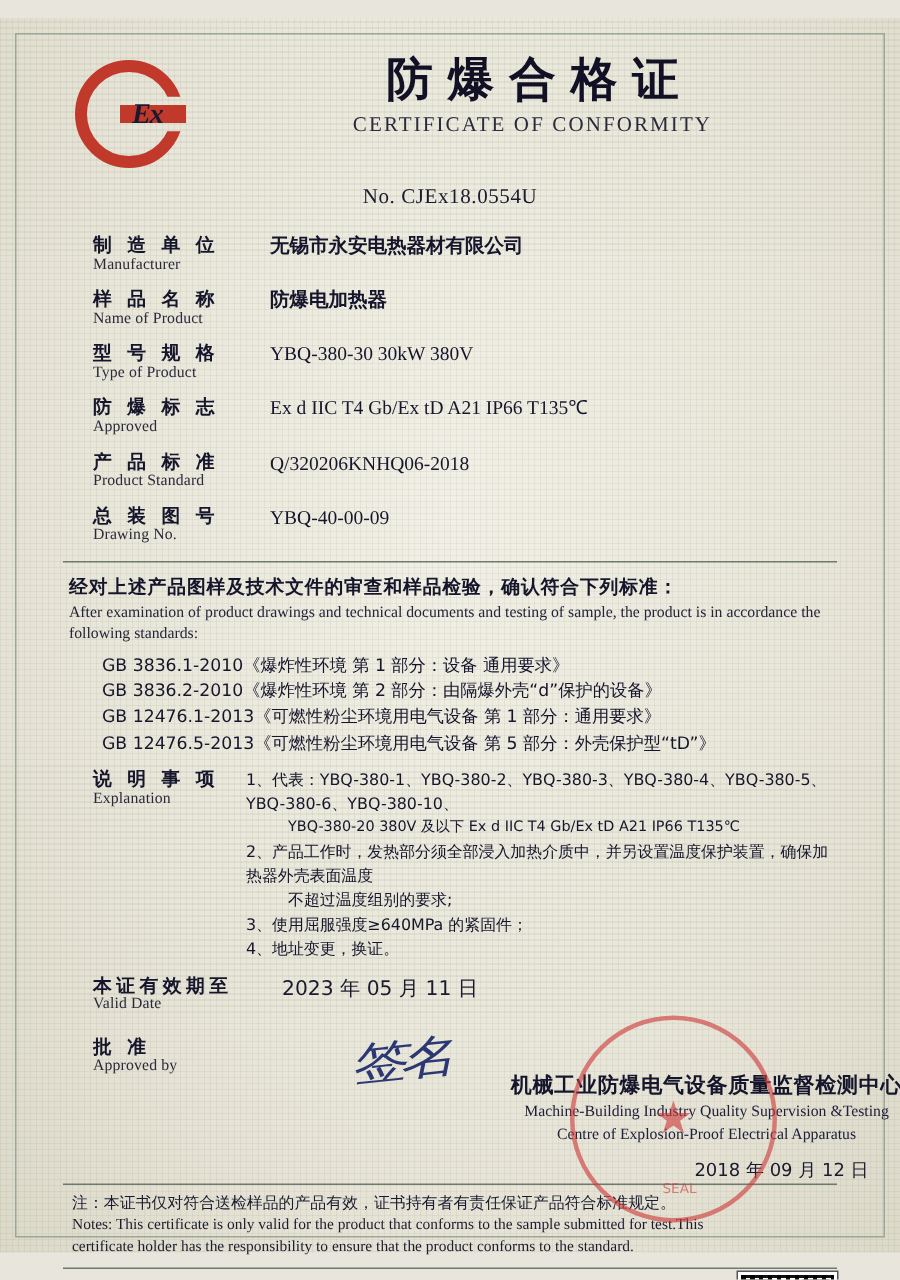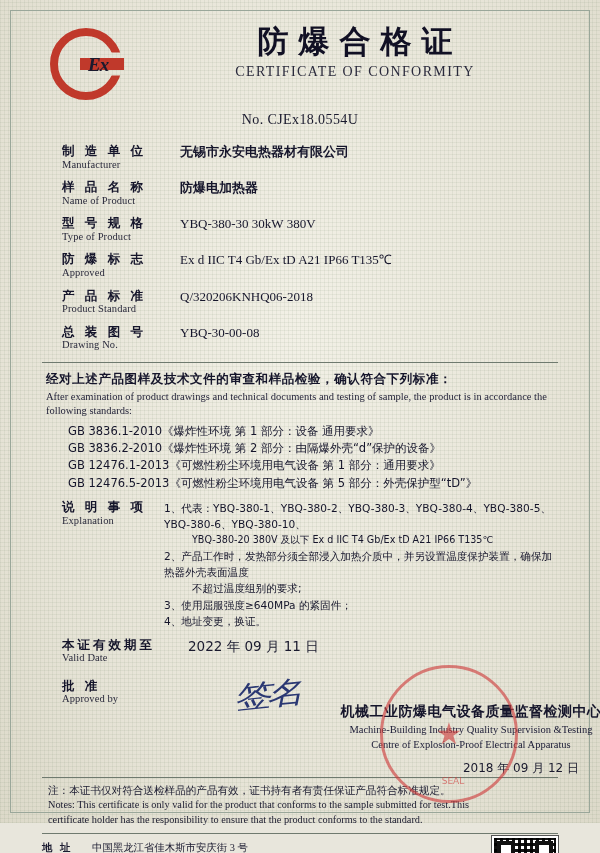--- a/index.html
+++ b/index.html
@@ -12,20 +12,21 @@
   }
   .page{
     position:relative;
     width:600px;height:823px;
     box-sizing:border-box;
     background:
       repeating-linear-gradient(0deg, rgba(120,140,110,0.10) 0px, rgba(120,140,110,0.10) 1px, rgba(0,0,0,0) 1px, rgba(0,0,0,0) 4px),
       repeating-linear-gradient(90deg, rgba(120,140,110,0.10) 0px, rgba(120,140,110,0.10) 1px, rgba(0,0,0,0) 1px, rgba(0,0,0,0) 4px),
       radial-gradient(ellipse at 50% 40%, #f2f0e6 0%, #e6e3d6 70%, #dcd9c9 100%);
     padding:14px 16px 24px 16px;
+    margin-top:12px;
   }
   .inner-border{
     position:absolute;
     left:10px;top:10px;right:10px;bottom:10px;
     border:1px solid #9aa79a;
     pointer-events:none;
   }
 
   
   .header{
@@ -363,21 +364,21 @@
         <span class="mono">Q/320206KNHQ06-2018</span>
       </div>
     </div>
 
     <div class="field-row">
       <div class="fl">
         <span class="cn">总 装 图 号</span>
         <span class="en">Drawing No.</span>
       </div>
       <div class="fv">
-        <span class="mono">YBQ-30-00-08</span>
+        <span class="mono">YBQ-40-00-09</span>
       </div>
     </div>
 
   </div>
 
   <hr class="sep">
 
   <div class="std-block">
     <div class="std-cn">经对上述产品图样及技术文件的审查和样品检验，确认符合下列标准：</div>
     <div class="std-en">After examination of product drawings and technical documents and testing of sample, the product is in accordance the following standards:</div>
@@ -402,21 +403,21 @@
       <div>3、使用屈服强度≥640MPa 的紧固件；</div>
       <div>4、地址变更，换证。</div>
     </div>
   </div>
 
   <div class="vd">
     <div class="fl">
       <span class="cn">本证有效期至</span>
       <span class="en">Valid Date</span>
     </div>
-    <div class="val">2022 年 09 月 11 日</div>
+    <div class="val">2023 年 05 月 11 日</div>
   </div>
 
   <div class="appr">
     <div class="fl">
       <span class="cn">批       准</span>
       <span class="en">Approved by</span>
     </div>
     <div class="sign-area">
       <div class="signature">签名</div>
 

